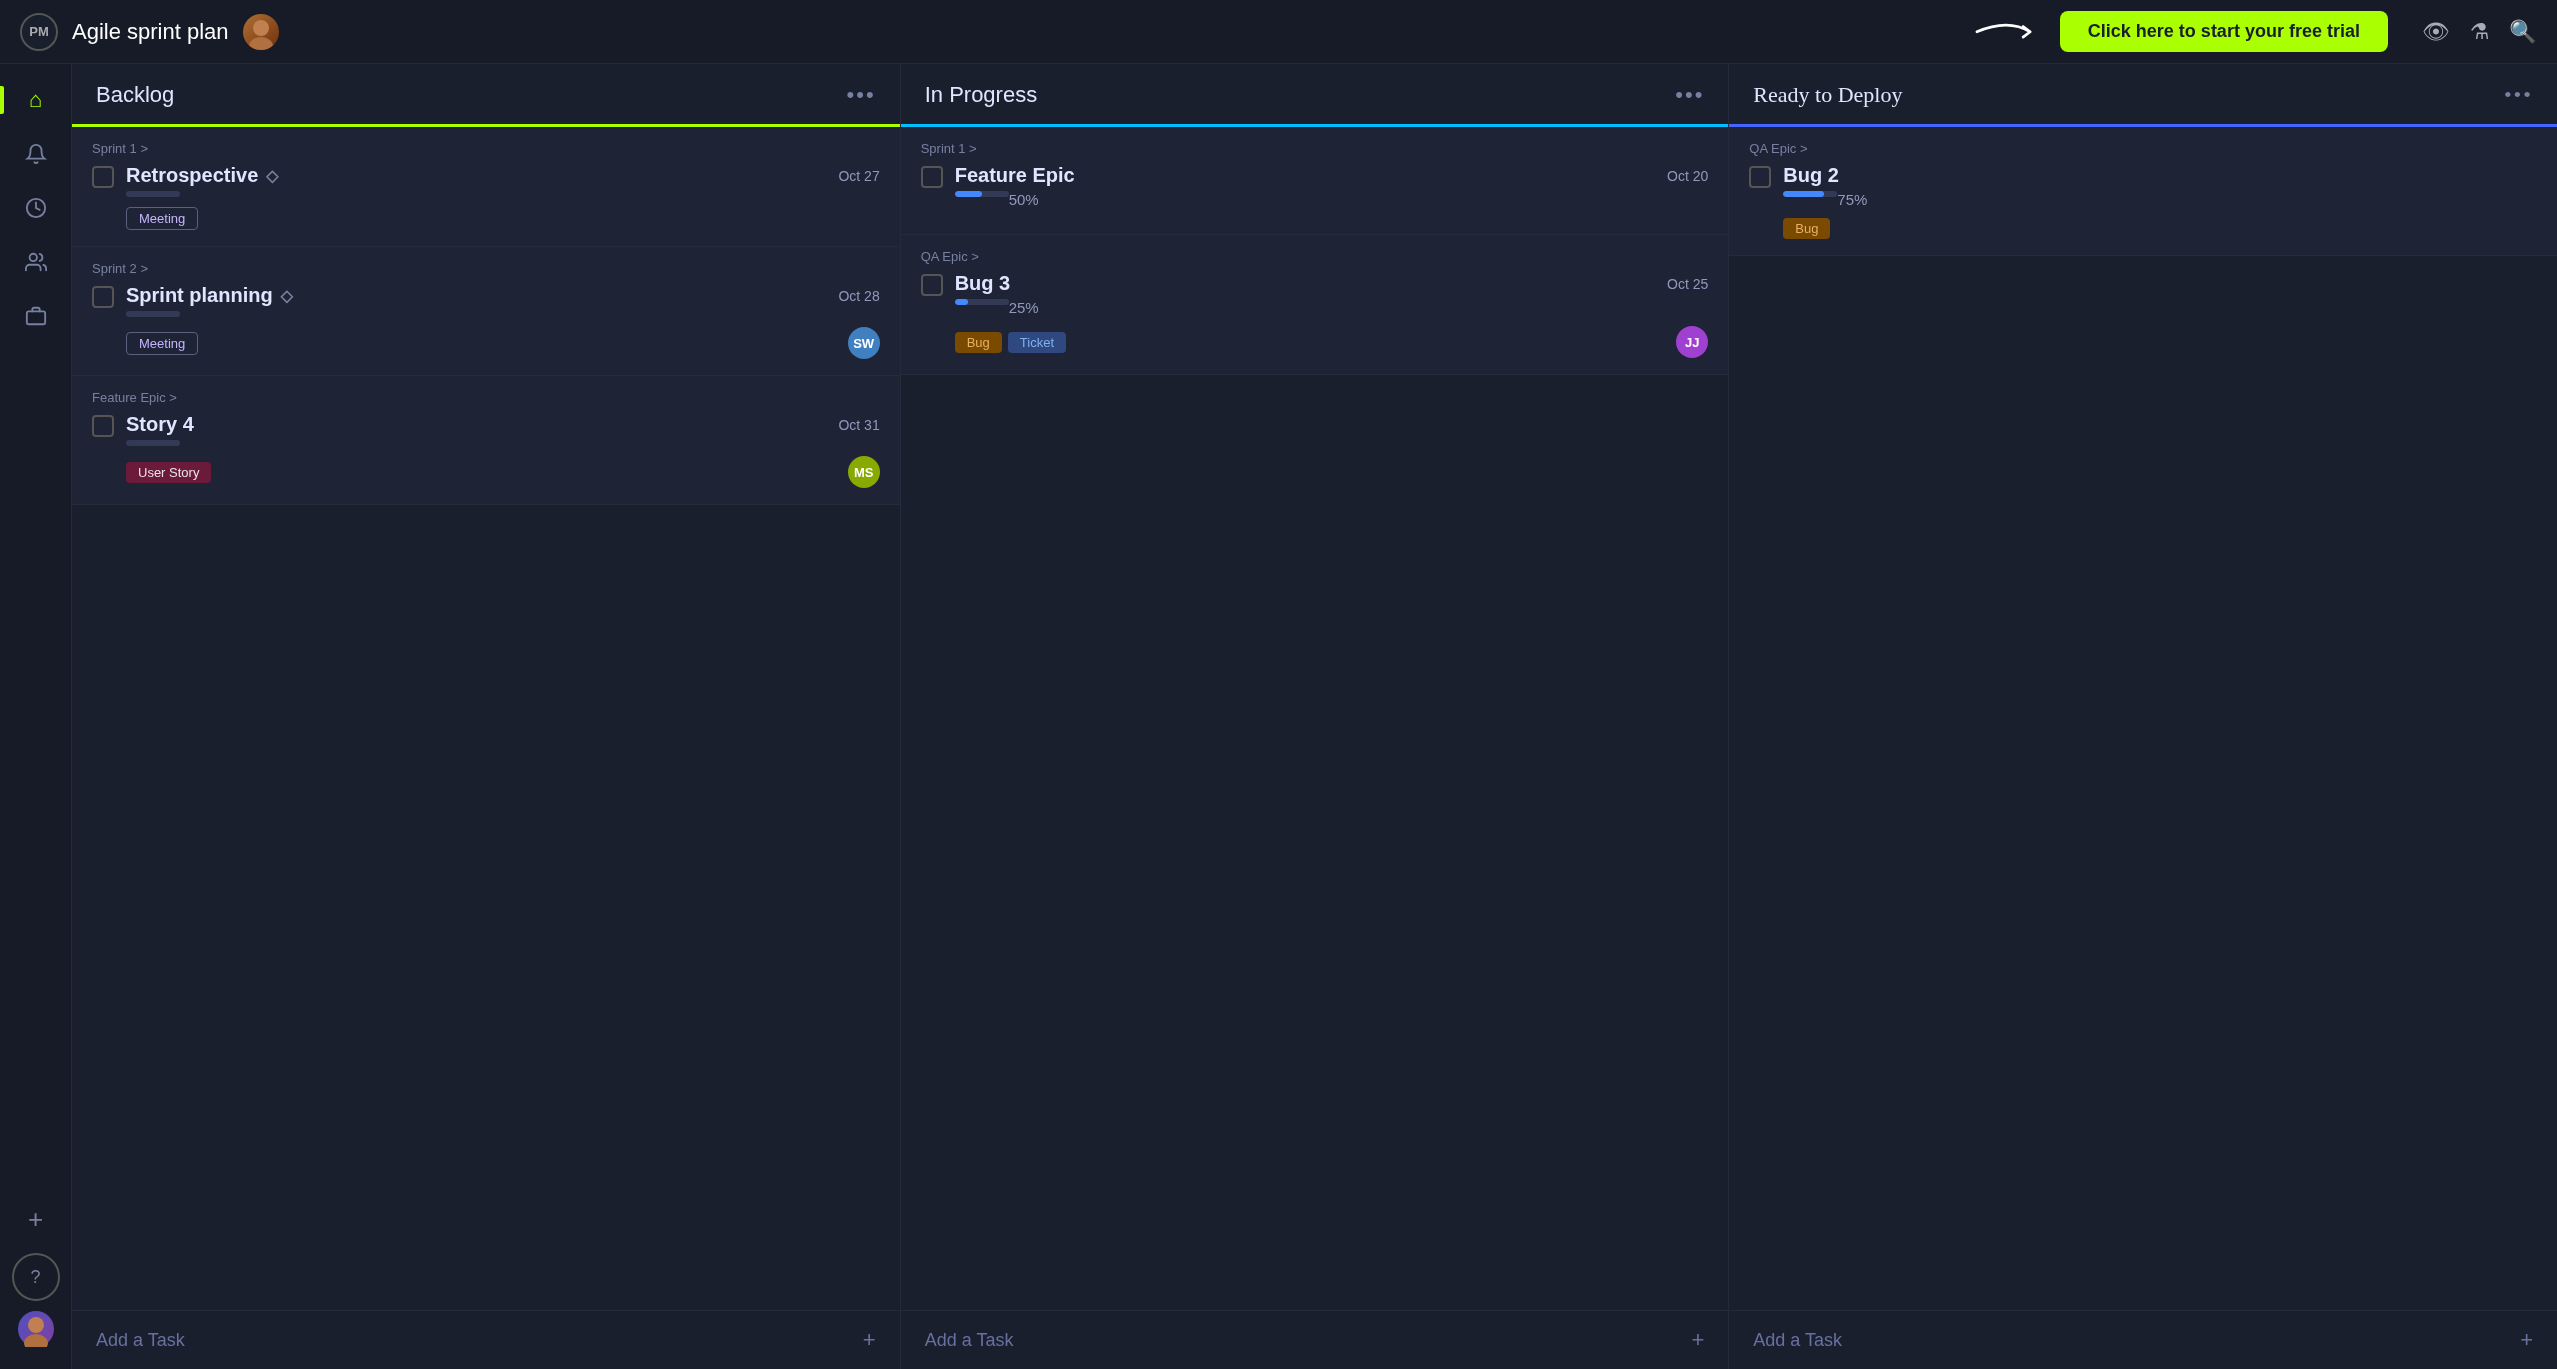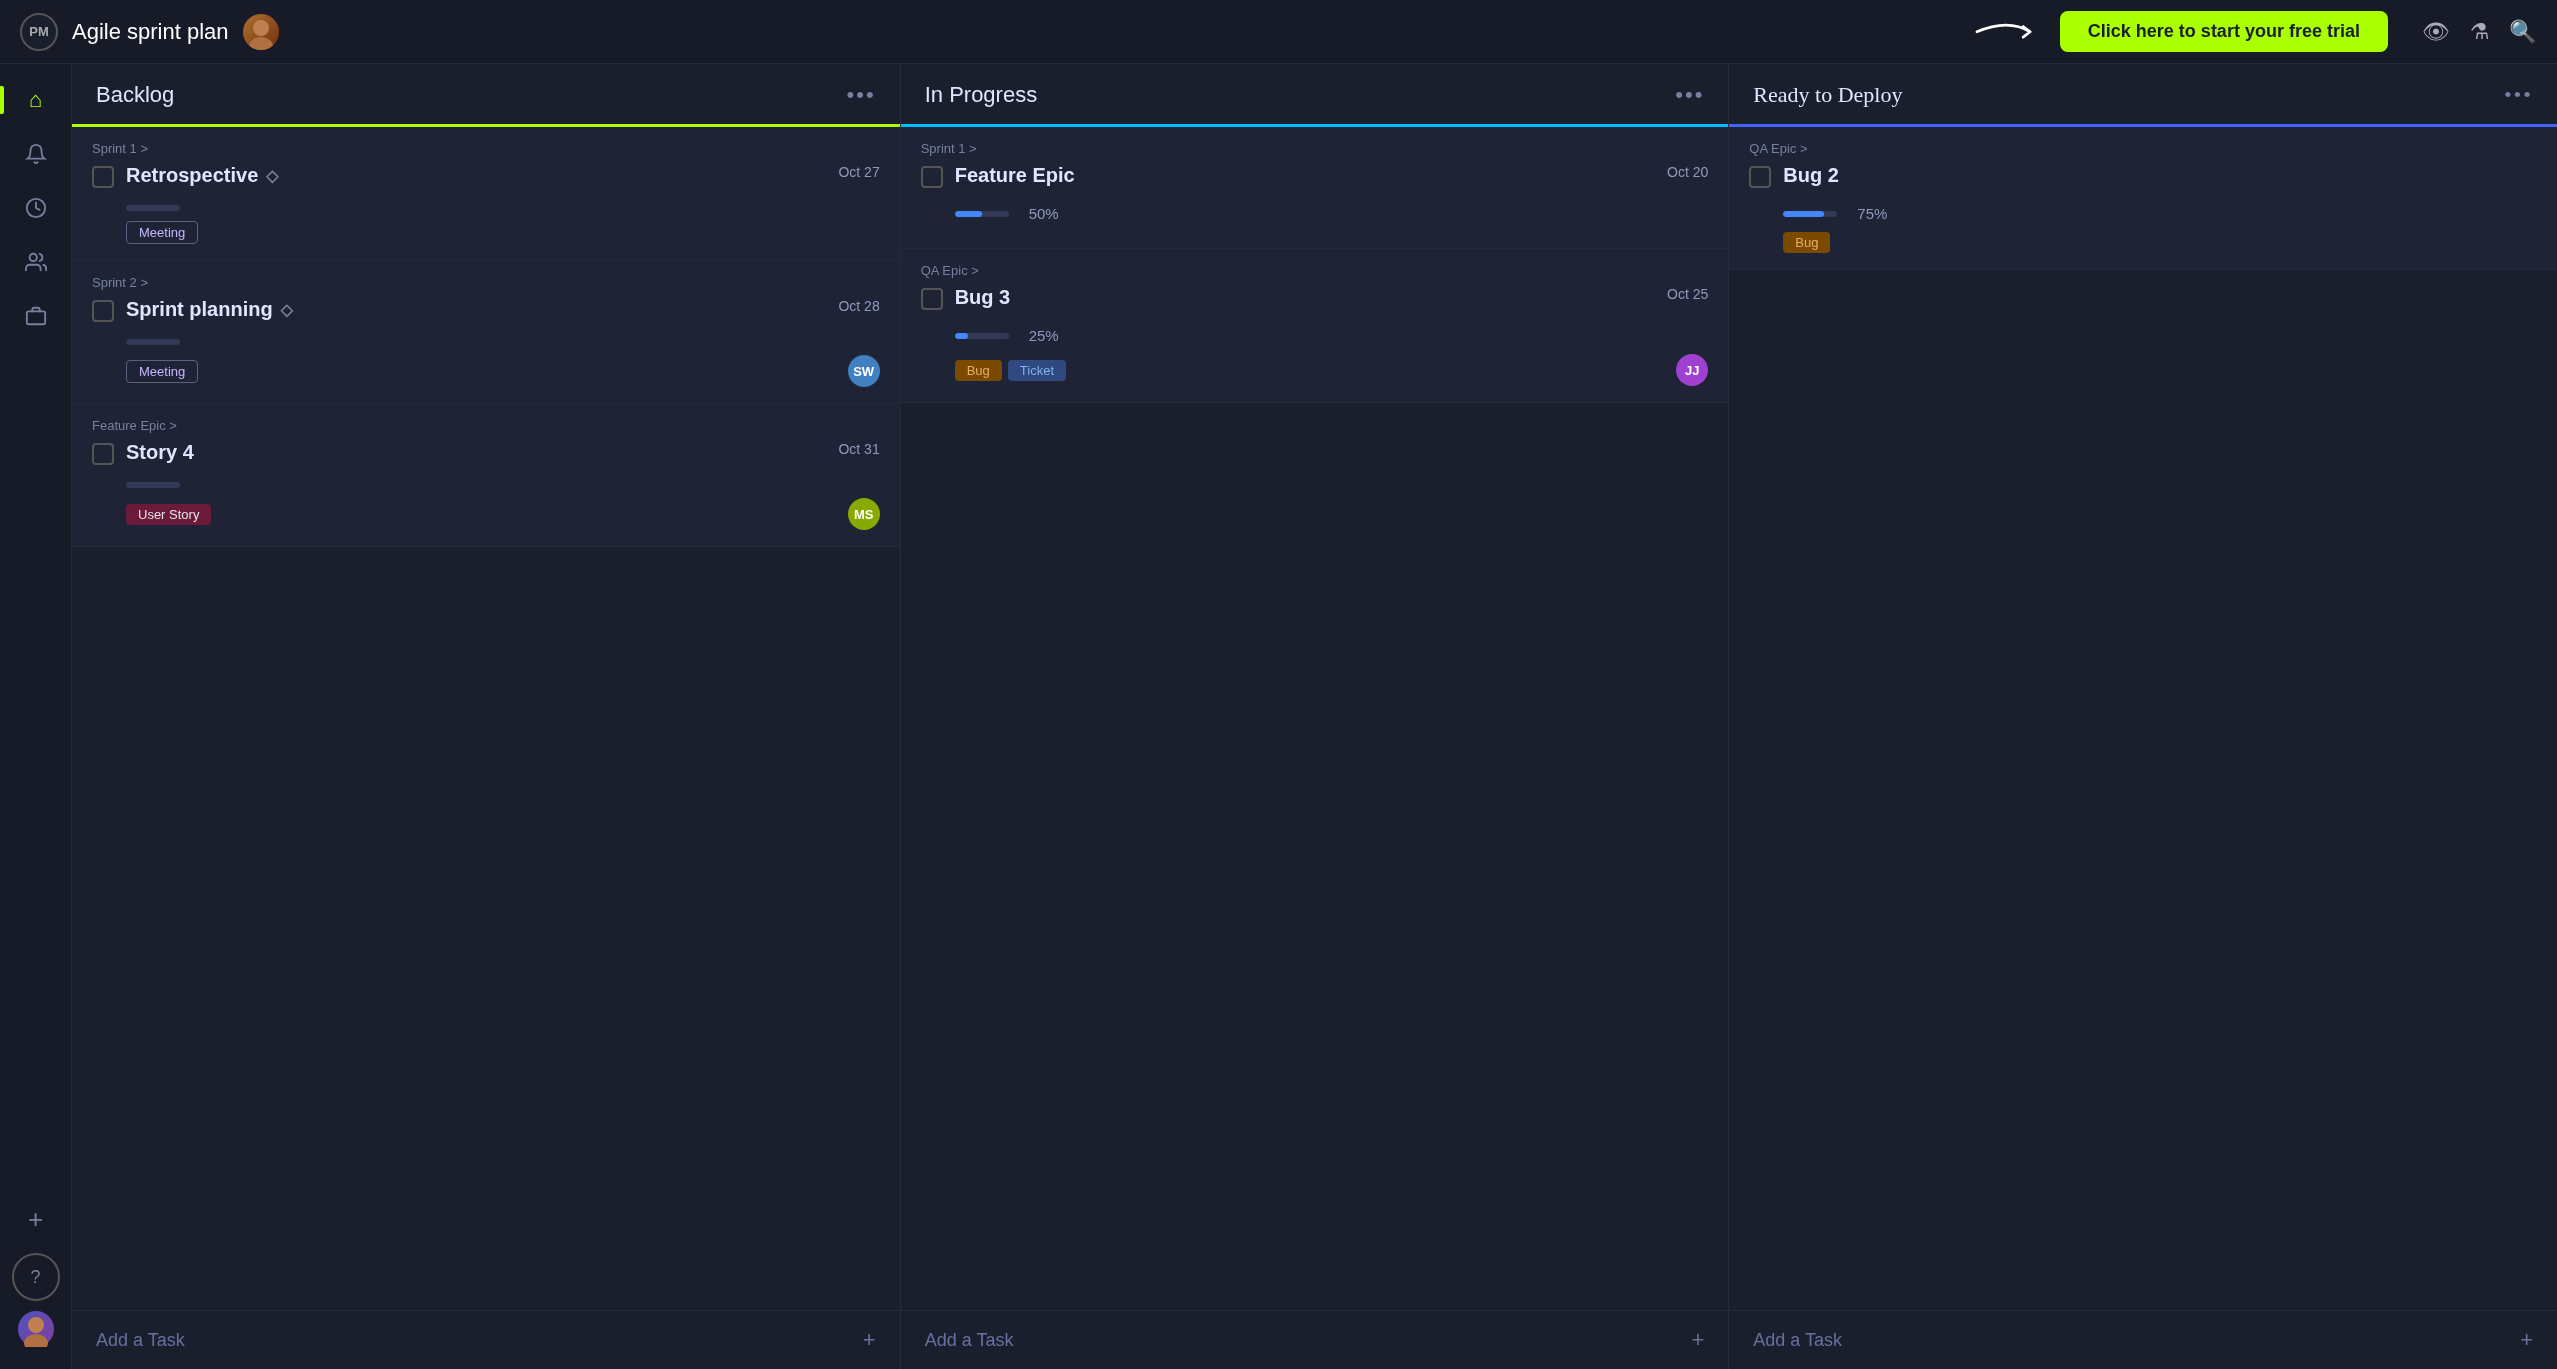--- a/index.html
+++ b/index.html
@@ -210,21 +210,21 @@
       width: 22px; height: 22px;
       border: 2px solid #555;
       border-radius: 4px;
       flex-shrink: 0;
       margin-top: 2px;
       cursor: pointer;
     }
     .task-content { flex: 1; }
     .task-name-row {
       display: flex;
-      align-items: flex-start;
+      align-items: center;
       justify-content: space-between;
       gap: 8px;
     }
     .task-name {
       font-size: 20px;
       font-weight: 600;
       color: #e0e6ff;
       display: flex;
       align-items: center;
       gap: 8px;
@@ -233,23 +233,23 @@
       color: #7880a0;
       font-size: 16px;
     }
     .task-date {
       font-size: 14px;
       color: #9099bb;
       white-space: nowrap;
     }
     .progress-bar-wrap {
       display: flex;
-      align-items: center;
-      gap: 20px;
-      margin-top: 18px;
+      align-items: flex-start;
+      gap: 0;
+      margin-top: 4px;
     }
     .progress-bar-track {
       width: 54px; height: 6px;
       background: #333a55;
       border-radius: 3px;
       overflow: hidden;
       flex-shrink: 0;
     }
     .progress-bar-fill {
       height: 100%;

